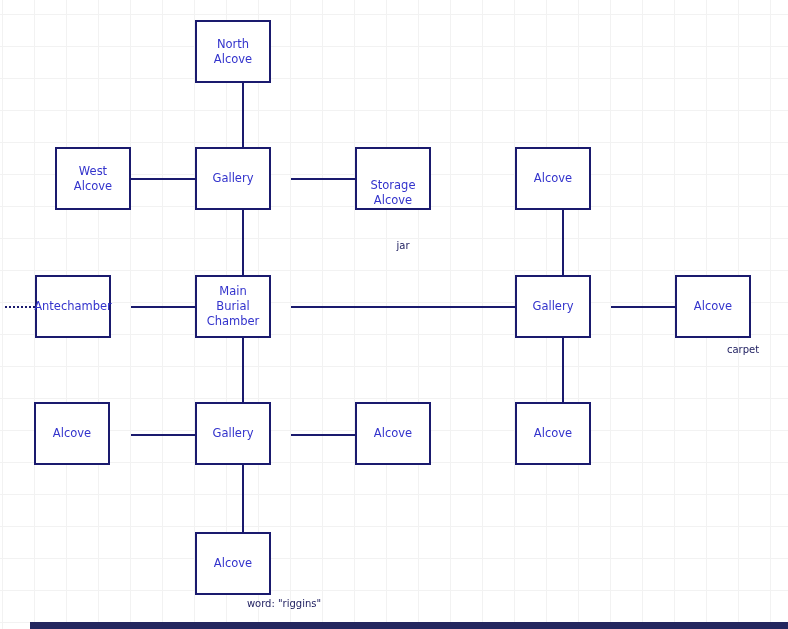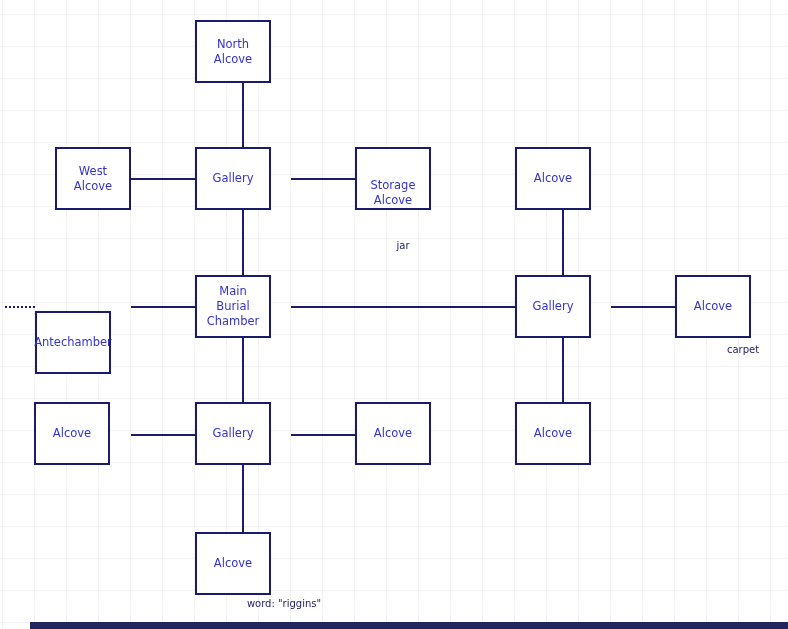--- a/index.html
+++ b/index.html
@@ -56,21 +56,21 @@
     text-align: center;
     z-index: 2;
     white-space: nowrap;
   }
   
   .r0  { left: 195px; top: 20px; }
   .r1  { left: 35px;  top: 147px; margin-left: 20px; }
   .r2  { left: 195px; top: 147px; }
   .r3  { left: 355px; top: 147px; align-items: flex-end; }
   .r4  { left: 515px; top: 147px; }
-  .r5  { left: 35px;  top: 275px; margin-top: 36px; }
+  .r5  { left: 35px;  top: 275px; }
   .r6  { left: 195px; top: 275px; }
   .r7  { left: 515px; top: 275px; }
   .r8  { left: 675px; top: 275px; }
   .r9  { left: 34px;  top: 402px; }
   .r10 { left: 195px; top: 402px; }
   .r11 { left: 355px; top: 402px; }
   .r12 { left: 515px; top: 402px; }
   .r13 { left: 195px; top: 532px; }
   
   .c1  { left: 242px; top: 82px;  height: 66px; }

